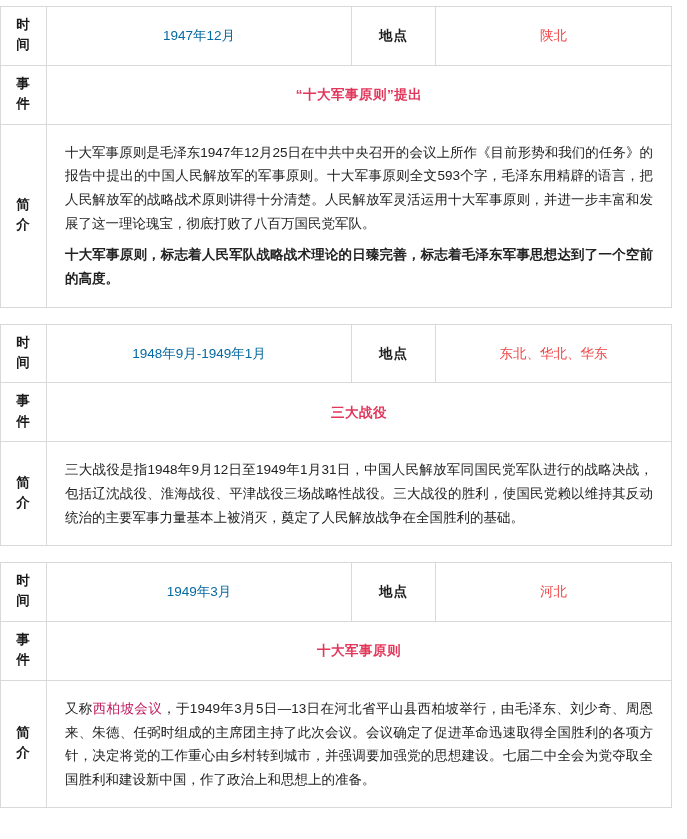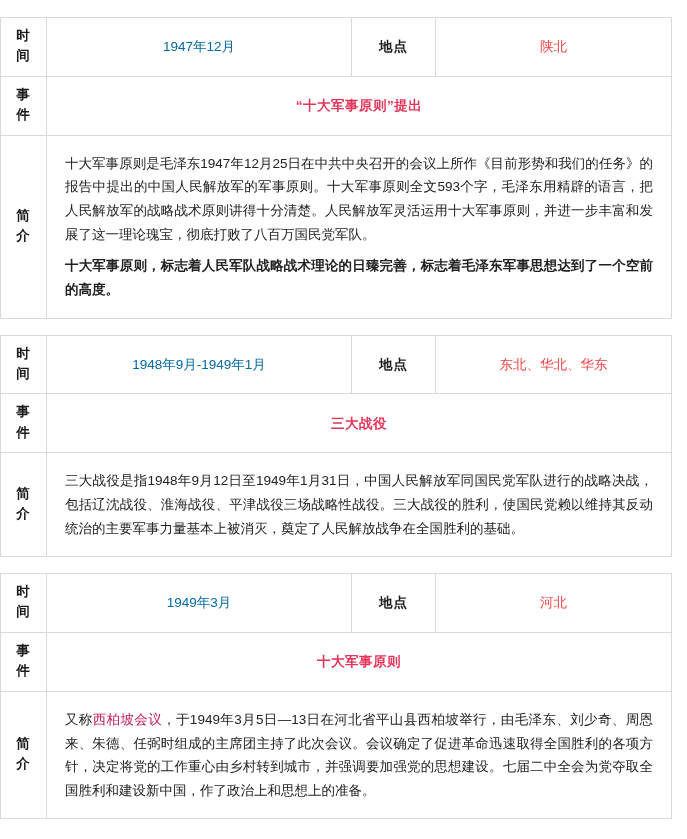--- a/index.html
+++ b/index.html
@@ -8,21 +8,21 @@
     background: #ffffff;
   }
   body {
     width: 687px;
     font-family: "Liberation Sans", "DejaVu Sans", sans-serif;
     color: #222222;
     -webkit-font-smoothing: antialiased;
   }
   .page {
     width: 649px;
-    padding: 17px 0 0 0;
+    padding: 6px 0 0 0;
     box-sizing: border-box;
   }
   table.event-table {
     width: 672px;
     margin: 0 auto 16px auto;
     border-collapse: collapse;
     table-layout: fixed;
     border: 1px solid #d9d9d9;
   }
   table.event-table td {

